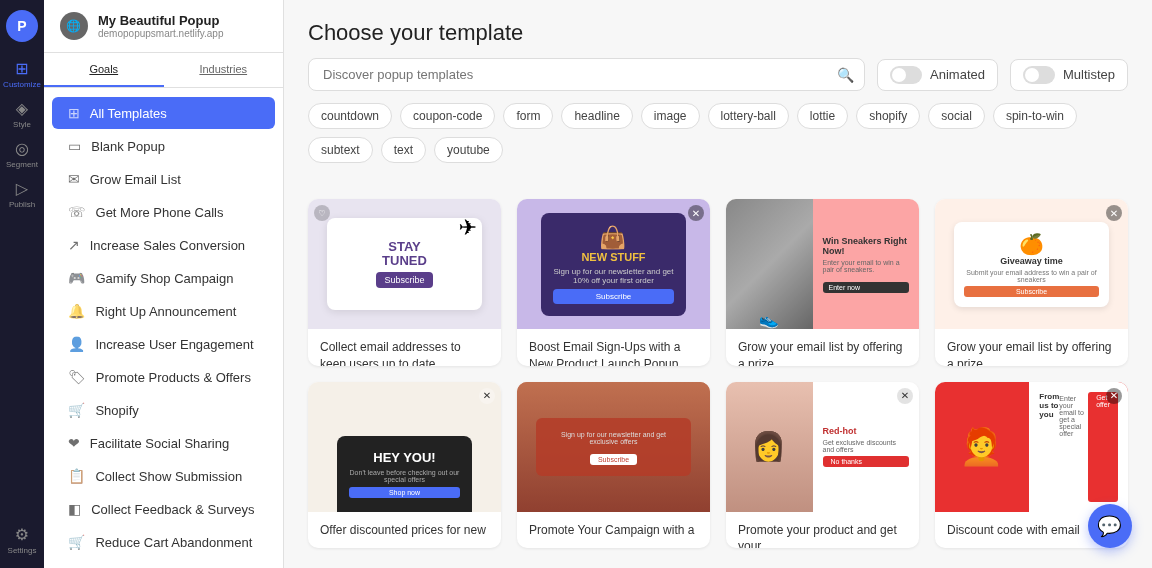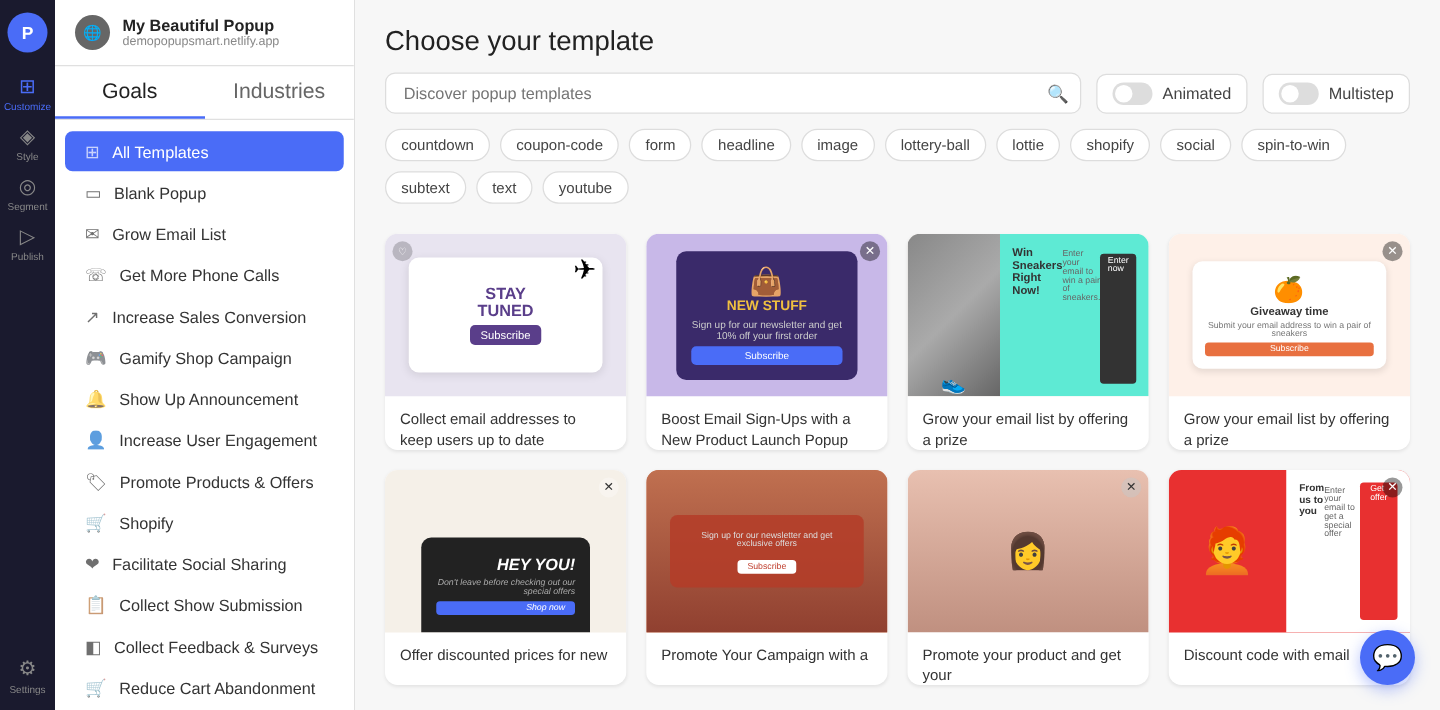--- a/index.html
+++ b/index.html
@@ -50,22 +50,22 @@
     .site-info { display: flex; flex-direction: column; }
     .site-name { font-size: 13px; font-weight: 600; color: #222; }
     .site-url { font-size: 10px; color: #888; }
 
     
     .sidebar-tabs {
       display: flex;
       border-bottom: 1px solid #e0e0e0;
     }
     .sidebar-tab {
-      flex: 1; padding: 10px; text-align: center; font-size: 17px;
-      cursor: pointer; color: #666; border-bottom: 2px solid transparent;
+      flex: 1; padding: 10px; text-align: center; font-size: 11px;
+      cursor: pointer; color: #666; border-bottom: 2px solid transparent; text-decoration: underline;
     }
     .sidebar-tab.active { color: #222; border-bottom-color: #4a6cf7; }
 
     .sidebar-menu { padding: 8px 0; }
     .menu-item {
       display: flex; align-items: center; gap: 10px;
       padding: 8px 16px; cursor: pointer; font-size: 13px; color: #333;
       border-radius: 6px; margin: 1px 8px;
     }
     .menu-item.active { background: #4a6cf7; color: white; }
@@ -109,21 +109,21 @@
     .toggle-switch {
       width: 32px; height: 18px; background: #ddd; border-radius: 9px;
       position: relative;
     }
     .toggle-knob {
       position: absolute; width: 14px; height: 14px; background: white;
       border-radius: 50%; top: 2px; left: 2px; transition: left 0.2s;
     }
 
     .tags-row {
-      display: flex; flex-wrap: wrap; gap: 8px; margin-bottom: 0;
+      display: flex; flex-wrap: wrap; gap: 8px; margin-bottom: 12px;
     }
     .tag {
       padding: 5px 12px; border-radius: 20px;
       border: 1px solid #ddd; background: white;
       font-size: 12px; color: #444; cursor: pointer;
     }
 
     
     .templates-grid {
       flex: 1; overflow-y: auto;
@@ -170,21 +170,21 @@
     .new-stuff-title { color: #f0c040; font-size: 11px; font-weight: 800; }
     .new-stuff-sub { color: #ccc; font-size: 8px; margin: 4px 0; }
     .new-stuff-btn { background: #4a6cf7; color: white; border-radius: 4px; padding: 3px 8px; font-size: 8px; }
 
     .preview-sneakers {
       background: #f5f0e8;
       display: flex; align-items: center; justify-content: stretch;
       padding: 0;
     }
     .sneakers-left { flex: 1; background: #888; height: 100%; }
-    .sneakers-right { flex: 1; padding: 10px; background: #5eead4; height: 100%; display: flex; flex-direction: row; justify-content: center; }
+    .sneakers-right { flex: 1; padding: 10px; background: #fca5a5; height: 100%; display: flex; flex-direction: column; justify-content: center; }
     .sneakers-title { font-size: 9px; font-weight: 700; color: #333; }
     .sneakers-btn { background: #333; color: white; border-radius: 3px; padding: 2px 6px; font-size: 7px; margin-top: 6px; display: inline-block; }
 
     .preview-giveaway {
       background: #fef0e8;
       display: flex; align-items: center; justify-content: center;
     }
     .giveaway-inner {
       background: white; border-radius: 8px; width: 80%; padding: 10px;
       box-shadow: 0 2px 6px rgba(0,0,0,0.1); text-align: center;
@@ -192,21 +192,21 @@
     .giveaway-title { font-size: 9px; font-weight: 700; color: #333; }
     .giveaway-sub { font-size: 7px; color: #777; margin: 3px 0; }
     .giveaway-btn { background: #e87040; color: white; border-radius: 3px; padding: 2px 8px; font-size: 7px; }
 
     .preview-hey {
       background: #f5f0e8;
       display: flex; align-items: flex-end; justify-content: center;
     }
     .hey-inner {
       background: #222; color: white; width: 70%; border-radius: 8px 8px 0 0;
-      padding: 14px 12px; text-align: right; font-style: italic;
+      padding: 14px 12px; text-align: center;
     }
     .hey-title { font-size: 13px; font-weight: 800; color: white; }
     .hey-sub { font-size: 7px; color: #aaa; margin: 4px 0; }
     .hey-btn { background: #4a6cf7; color: white; border-radius: 3px; padding: 2px 8px; font-size: 7px; }
 
     .preview-inspiration {
       background: #d08060;
       display: flex; align-items: center; justify-content: center;
       position: relative;
     }
@@ -326,21 +326,21 @@
     <div class="menu-item">
       <span class="mi-icon">↗</span>
       <span>Increase Sales Conversion</span>
     </div>
     <div class="menu-item">
       <span class="mi-icon">🎮</span>
       <span>Gamify Shop Campaign</span>
     </div>
     <div class="menu-item">
       <span class="mi-icon">🔔</span>
-      <span>Show Up Announcement</span>
+      <span>Right Up Announcement</span>
     </div>
     <div class="menu-item">
       <span class="mi-icon">👤</span>
       <span>Increase User Engagement</span>
     </div>
     <div class="menu-item">
       <span class="mi-icon">🏷</span>
       <span>Promote Products &amp; Offers</span>
     </div>
     <div class="menu-item">
@@ -487,20 +487,25 @@
       <div class="template-desc">Promote Your Campaign with a</div>
     </div>
 
     <div class="template-card">
       <div class="template-preview preview-red-hot">
         <div class="card-close" style="background:rgba(200,200,200,0.5);color:#333;">✕</div>
         <div style="display:flex;width:100%;height:100%;">
           <div style="flex:1;background:linear-gradient(to bottom, #e8c0b0, #c09080);display:flex;align-items:center;justify-content:center;">
             <span style="font-size:28px;">👩</span>
           </div>
+          <div style="flex:1;padding:10px;background:white;display:flex;flex-direction:column;justify-content:center;">
+            <div class="rh-title">Red-hot</div>
+            <div class="rh-sub">Get exclusive discounts and offers</div>
+            <div class="rh-btn">No thanks</div>
+          </div>
         </div>
       </div>
       <div class="template-desc">Promote your product and get your</div>
     </div>
 
     <div class="template-card">
       <div class="template-preview preview-from-us">
         <div class="card-close">✕</div>
         <div style="display:flex;width:100%;height:100%;flex-direction:row;">
           <div style="flex:1.2;display:flex;align-items:center;justify-content:center;">

